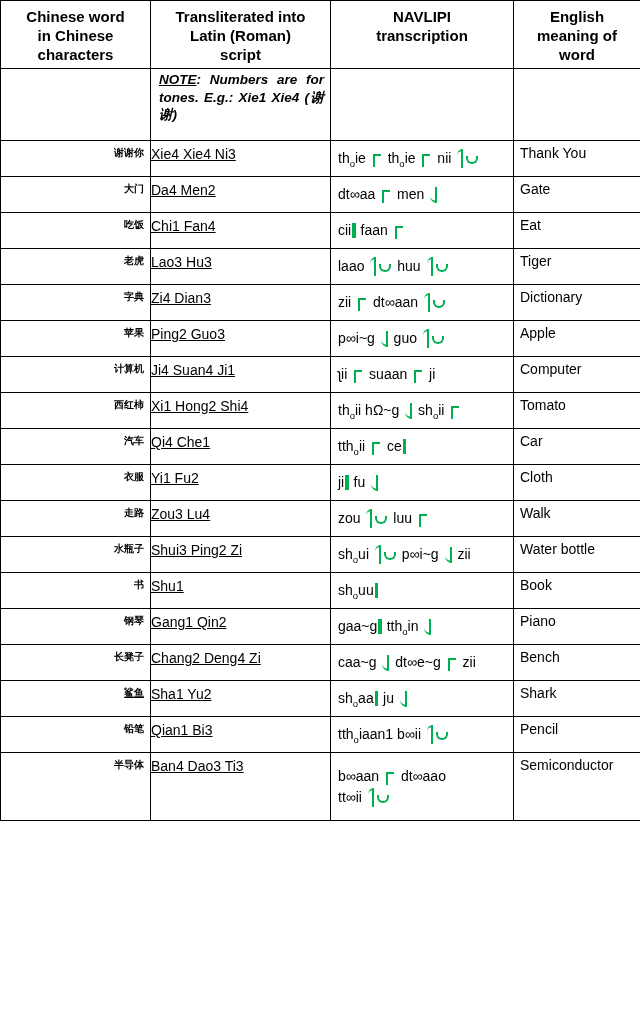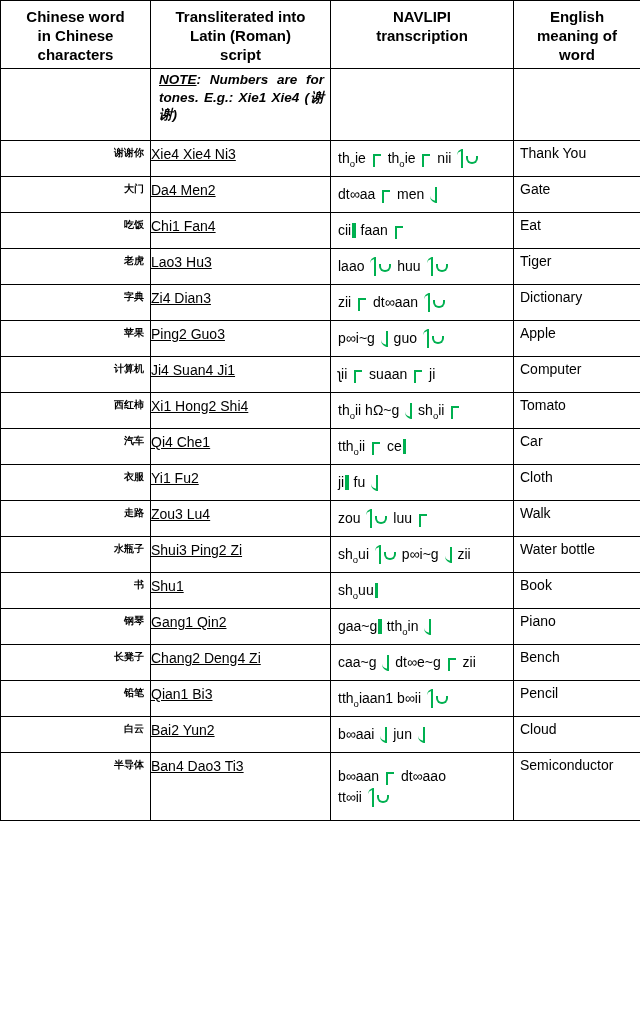--- a/index.html
+++ b/index.html
@@ -144,30 +144,30 @@
         <td class="nav">gaa~g<span class="tm tone1"></span> tth<sub class="nsub">o</sub>in <span class="tm tone2"></span></td>
         <td class="en">Piano</td>
       </tr>
       <tr class="vrow">
         <td class="cn"><span>长凳子</span></td>
         <td class="tl">Chang2 Deng4 Zi</td>
         <td class="nav">caa~g <span class="tm tone2"></span> dt∞e~g <span class="tm tone4"></span> zii</td>
         <td class="en">Bench</td>
       </tr>
       <tr class="vrow">
+        <td class="cn"><span class="u">鲨鱼</span></td>
+        <td class="tl">Sha1 Yu2</td>
+        <td class="nav">sh<sub class="nsub">o</sub>aa<span class="tm tone1"></span> ju <span class="tm tone2"></span></td>
+        <td class="en">Shark</td>
+      </tr>
+      <tr class="vrow">
         <td class="cn"><span>铅笔</span></td>
         <td class="tl">Qian1 Bi3</td>
         <td class="nav">tth<sub class="nsub">o</sub>iaan1 b∞ii <span class="tm tone3a"></span><span class="tm tone3b"></span></td>
         <td class="en">Pencil</td>
-      </tr>
-      <tr class="vrow">
-        <td class="cn"><span>白云</span></td>
-        <td class="tl">Bai2 Yun2</td>
-        <td class="nav">b∞aai <span class="tm tone2"></span> jun <span class="tm tone2"></span></td>
-        <td class="en">Cloud</td>
       </tr>
       <tr class="vrow tall">
         <td class="cn"><span>半导体</span></td>
         <td class="tl">Ban4 Dao3 Ti3</td>
         <td class="nav">b∞aan <span class="tm tone4"></span> dt∞aao<br>tt∞ii <span class="tm tone3a"></span><span class="tm tone3b"></span></td>
         <td class="en">Semiconductor</td>
       </tr>
     </tbody>
 </table>
 

